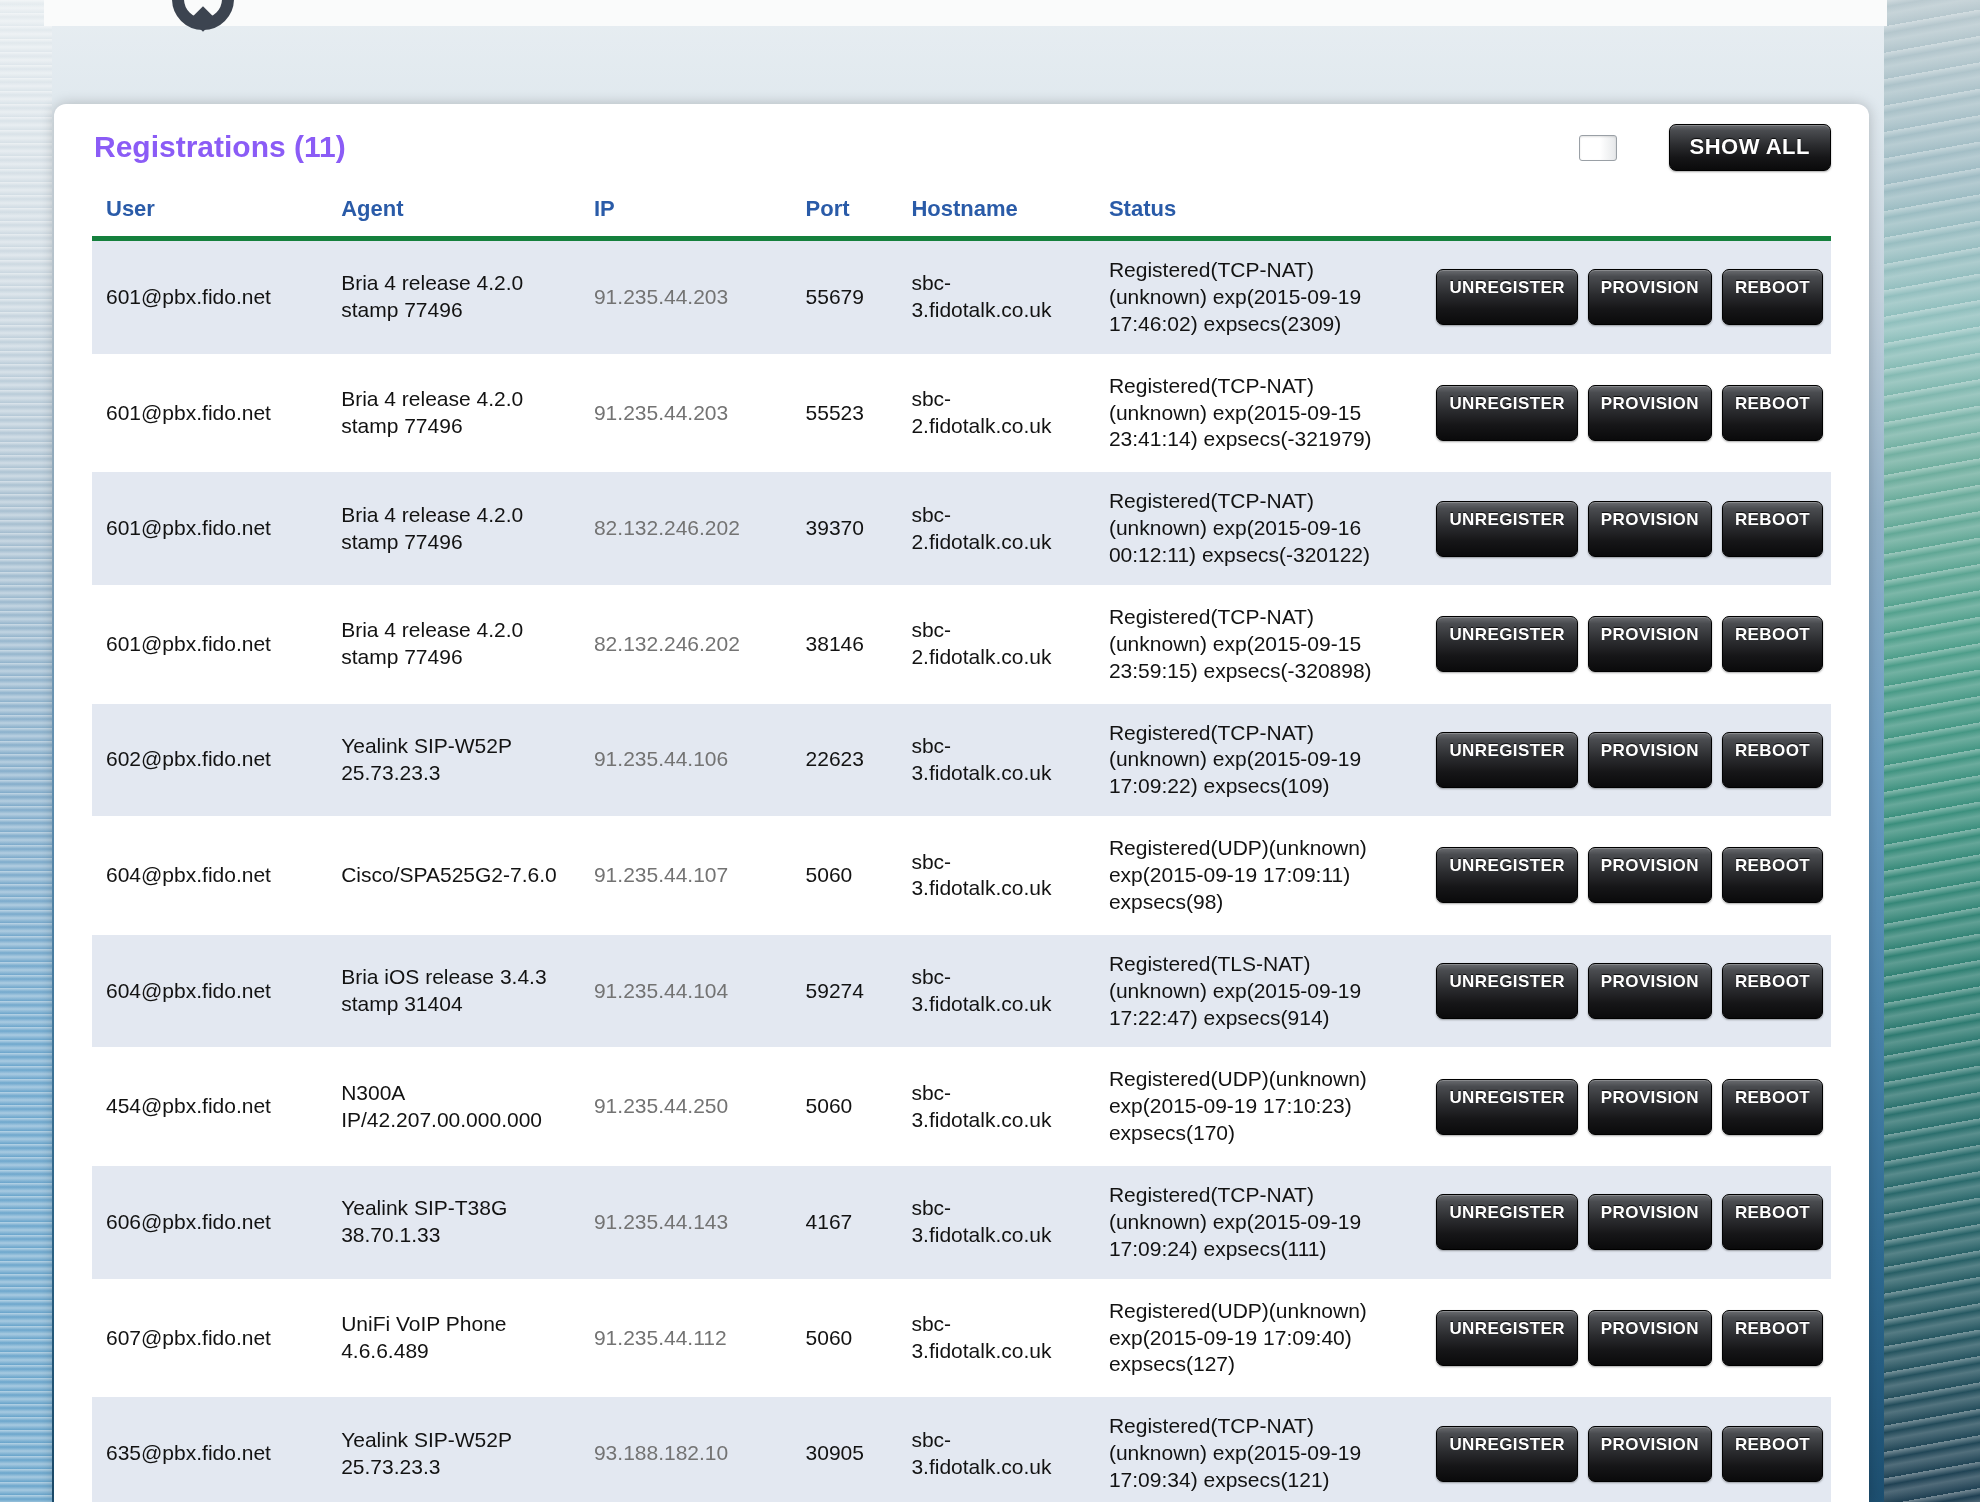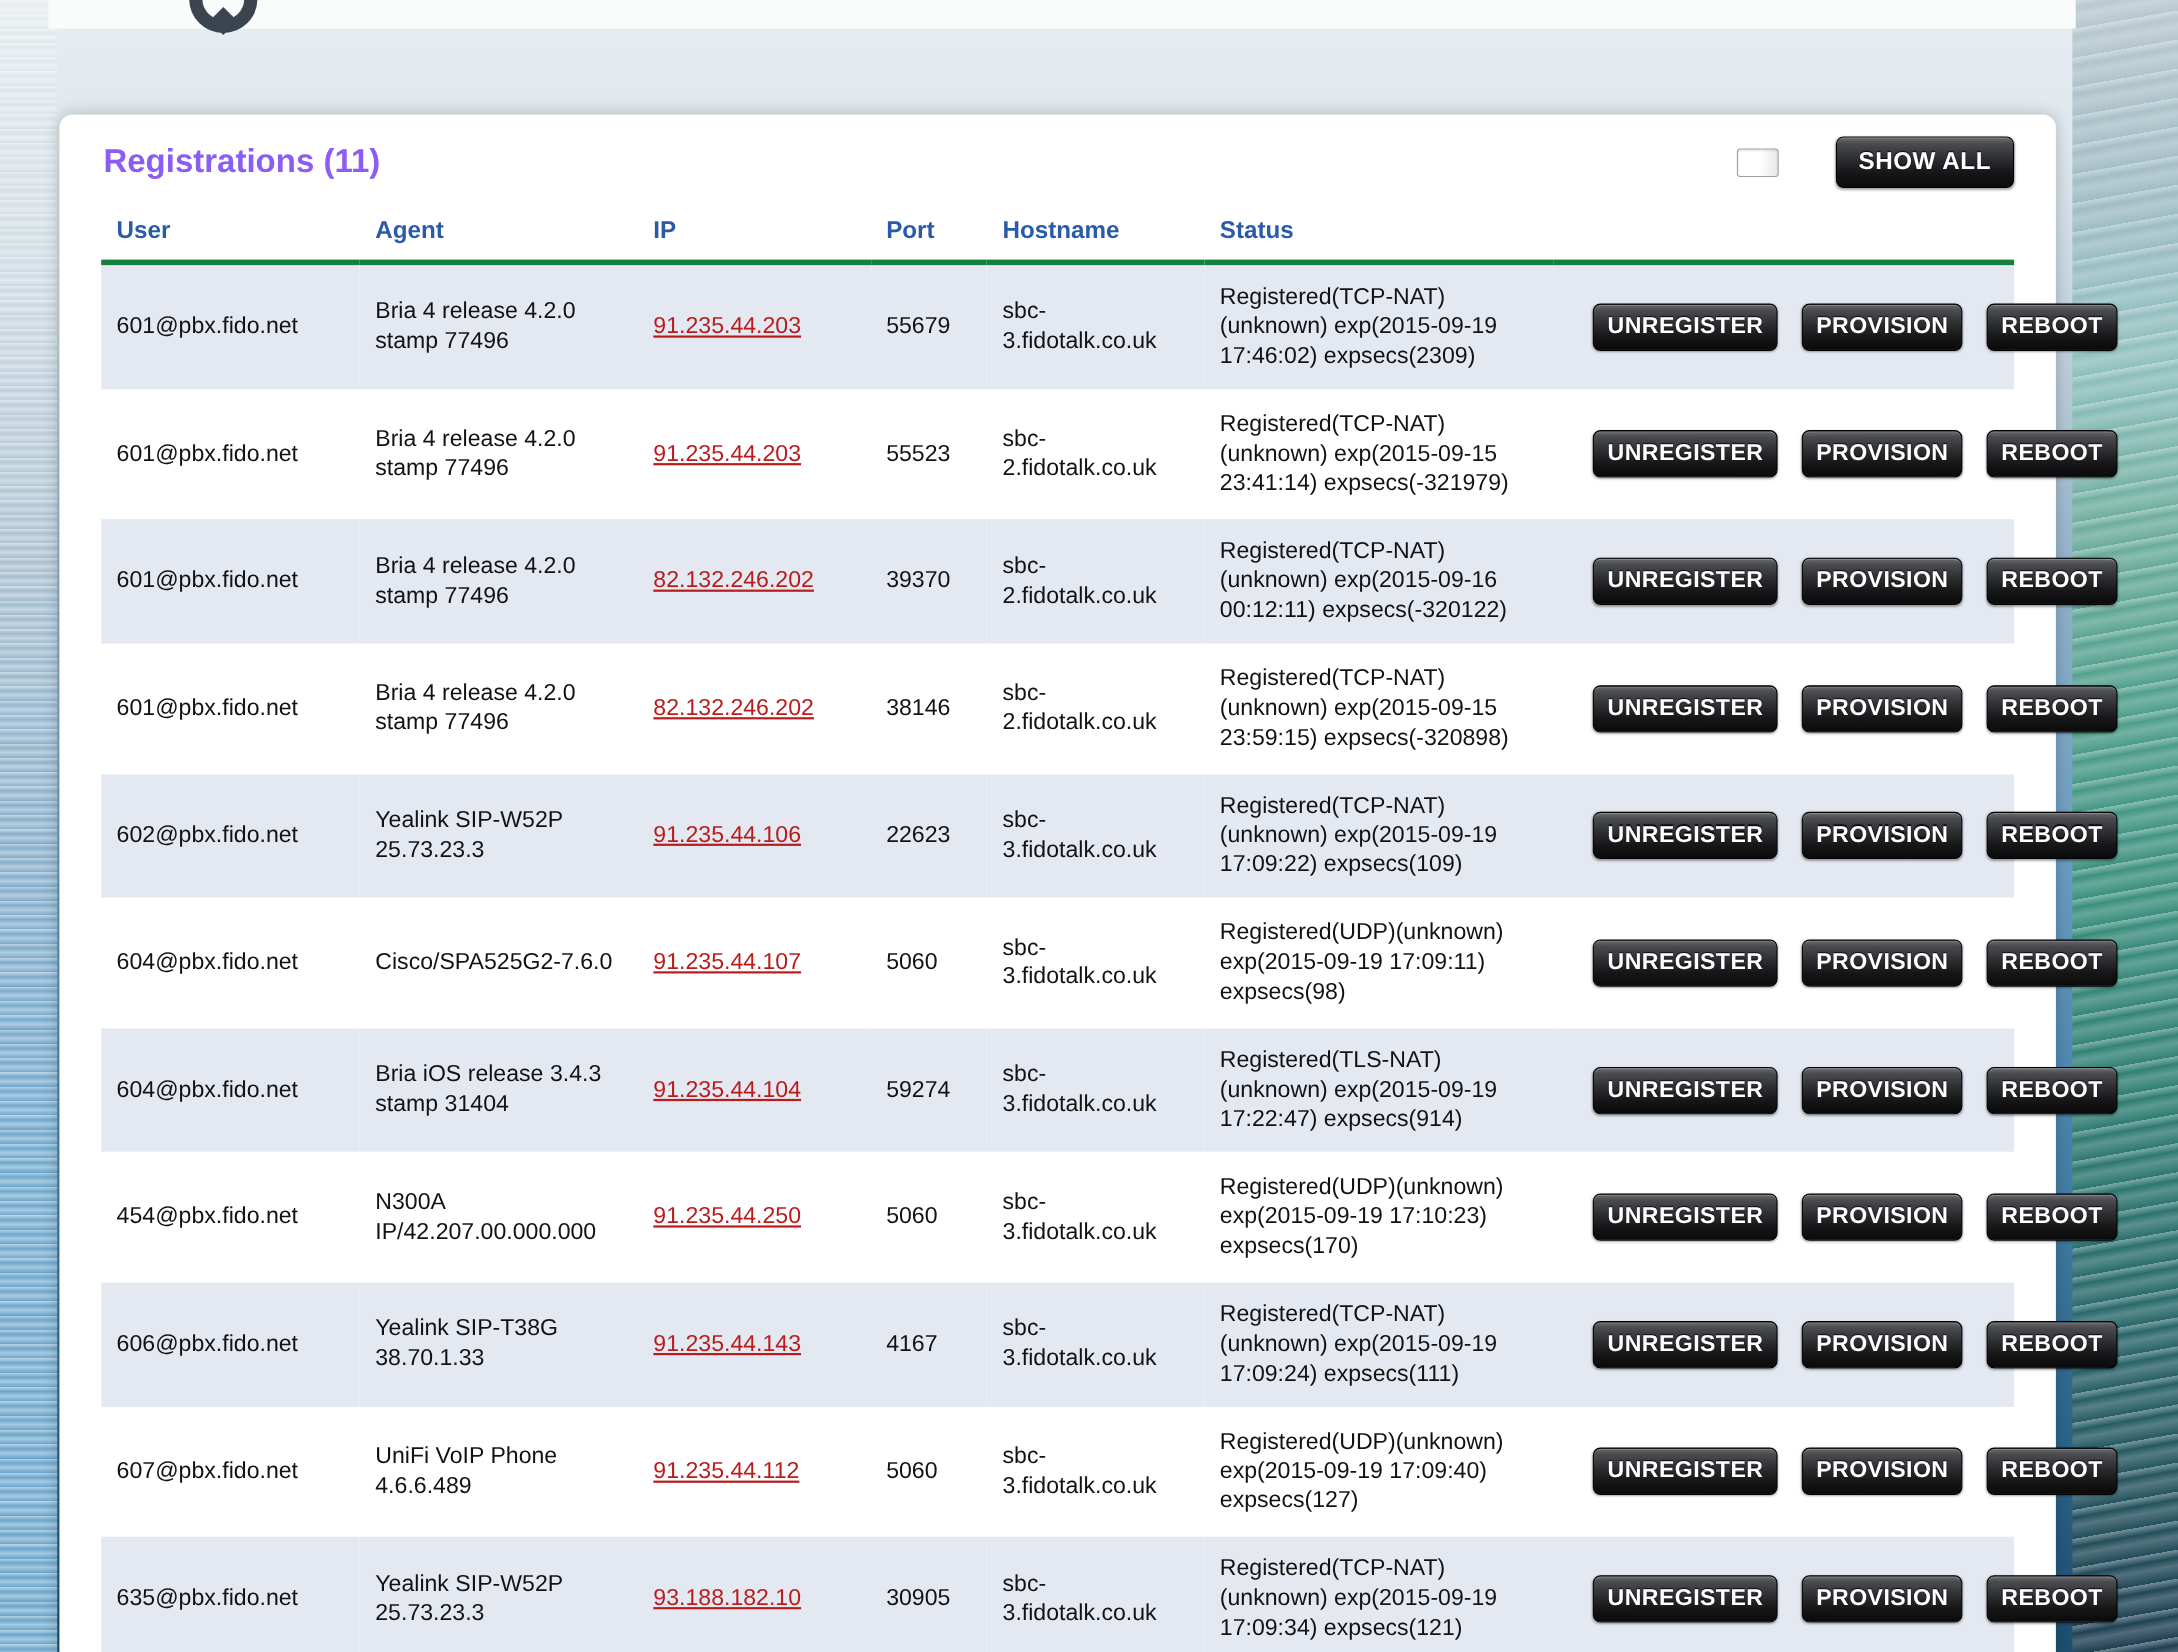--- a/index.html
+++ b/index.html
@@ -211,35 +211,34 @@
 
   .col-user     { width: 200px; }
   .col-agent    { width: 215px; }
   .col-ip       { width: 180px; }
   .col-port     { width: 90px; }
   .col-hostname { width: 168px; }
   .col-status   { width: 270px; }
   .col-actions  { width: 356px; }
 
   .ip-link {
-    color: #b91c1c;
-    text-decoration: underline;
+    color: #737373;
     cursor: pointer;
   }
 
   td.cell-actions {
     text-align: right;
     padding-right: 18px;
     white-space: nowrap;
   }
   .btn-action {
-    font-size: 21px;
+    font-size: 17px;
     letter-spacing: .4px;
-    padding: 8px 12px 9px;
-    margin-left: 22px;
+    padding: 8px 12px 26px;
+    margin-left: 10px;
   }
 </style>
 </head>
 <body>
 
 <div id="wallpaper"></div>
 
 <div id="page">
 
   <div class="logo-strip">

